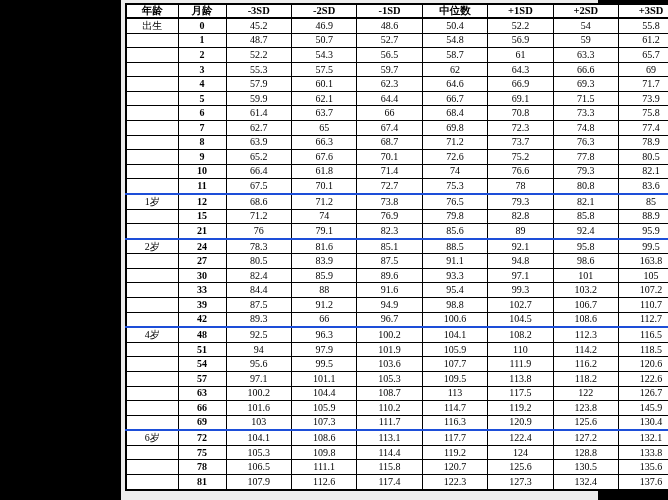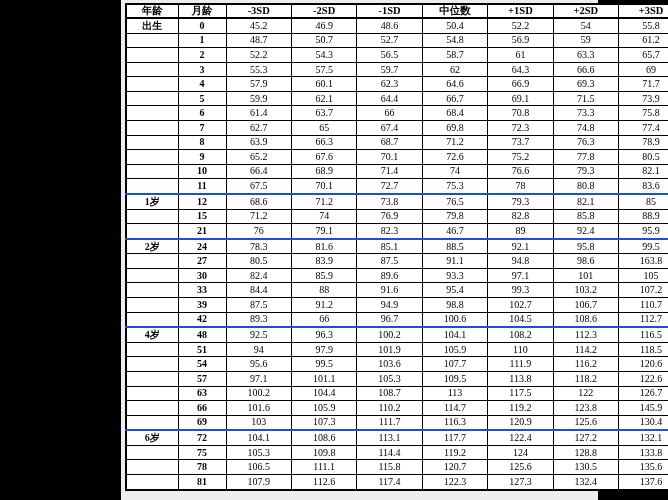--- a/index.html
+++ b/index.html
@@ -34,21 +34,21 @@
     white-space:nowrap;
     overflow:hidden;
     height:12px;
   }
   .growth-table thead th {
     font-weight:bold;
     font-size:10.5px;
     border-bottom:2px solid #000;
   }
   .growth-table tr.year-start td { border-top:2px solid #1d4ed8; }
-  .growth-table td.age   { font-weight:bold; }
+  .growth-table td.age   { font-weight:normal; }
   .growth-table td.month { font-weight:bold; }
   col.c-age   { width:52px; }
   col.c-month { width:48px; }
 </style>
 </head>
 <body>
 
 <div class="doc-area">
   <table class="growth-table">
     <colgroup>
@@ -183,21 +183,21 @@
           <td class="val">70.1</td>
           <td class="val">72.6</td>
           <td class="val">75.2</td>
           <td class="val">77.8</td>
           <td class="val">80.5</td>
         </tr>
         <tr>
           <td class="age"></td>
           <td class="month">10</td>
           <td class="val">66.4</td>
-          <td class="val">68.9</td>
+          <td class="val">61.8</td>
           <td class="val">71.4</td>
           <td class="val">74</td>
           <td class="val">76.6</td>
           <td class="val">79.3</td>
           <td class="val">82.1</td>
         </tr>
         <tr>
           <td class="age"></td>
           <td class="month">11</td>
           <td class="val">67.5</td>
@@ -229,21 +229,21 @@
           <td class="val">82.8</td>
           <td class="val">85.8</td>
           <td class="val">88.9</td>
         </tr>
         <tr>
           <td class="age"></td>
           <td class="month">21</td>
           <td class="val">76</td>
           <td class="val">79.1</td>
           <td class="val">82.3</td>
-          <td class="val">46.7</td>
+          <td class="val">85.6</td>
           <td class="val">89</td>
           <td class="val">92.4</td>
           <td class="val">95.9</td>
         </tr>
         <tr class="year-start">
           <td class="age">2岁</td>
           <td class="month">24</td>
           <td class="val">78.3</td>
           <td class="val">81.6</td>
           <td class="val">85.1</td>

